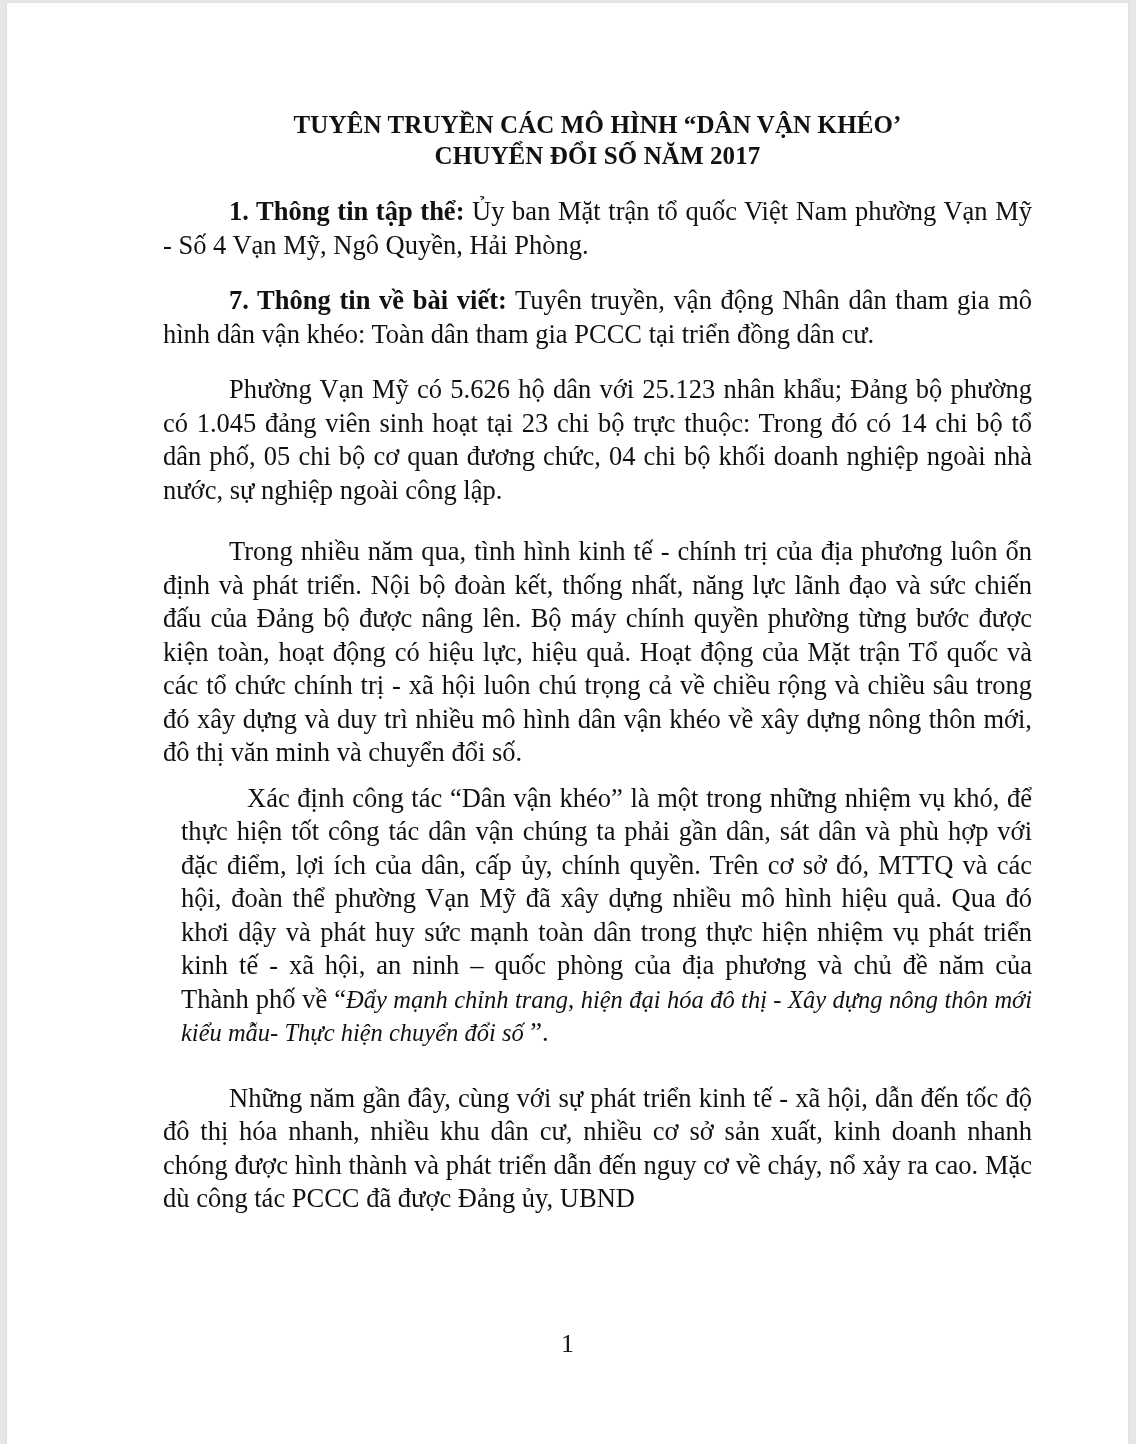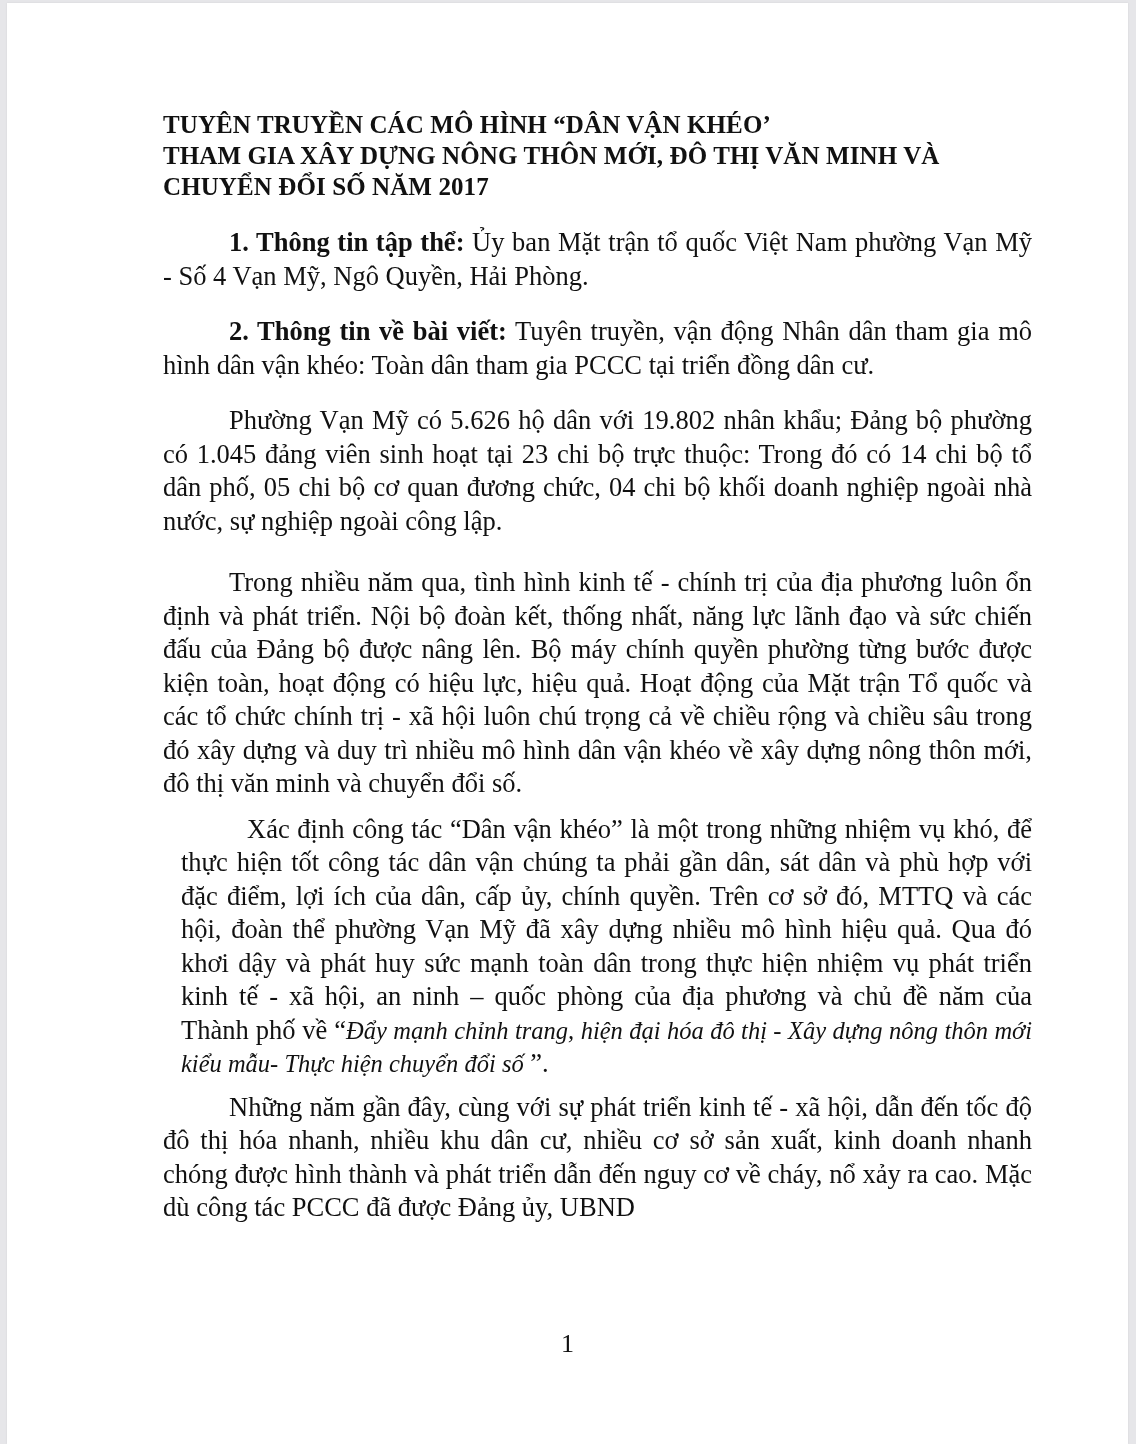--- a/index.html
+++ b/index.html
@@ -15,66 +15,66 @@
     position: absolute;
     left: 7px; top: 3px; right: 8px; bottom: 0;
     background: #fff;
     box-shadow: 0 0 2px rgba(0,0,0,0.08);
   }
   .content {
     position: absolute;
     left: 156px; width: 869px; top: 106px;
   }
   .title {
+    text-align: center;
     font-weight: bold;
     font-size: 25px;
     line-height: 31px;
     margin: 0;
     letter-spacing: 0.1px;
   }
   .title div { white-space: nowrap; }
   p {
     margin: 0;
     font-size: 26.5px;
     line-height: 33.5px;
     text-align: justify;
     text-indent: 66px;
   }
   .p1 { margin-top: 24px; }
   .p2 { margin-top: 22px; }
   .p3 { margin-top: 22px; }
   .p4 { margin-top: 28px; }
   .p5 { margin-top: 12px; margin-left: 18px; }
-  .p6 { margin-top: 10px; }
+  .p6 { margin-top: 32px; }
   b { font-weight: bold; margin-top: 44px; }
   i { font-style: italic; font-size: 24.5px; }
   .page-number {
     position: absolute;
     left: 0; right: 0;
     top: 1326px;
     text-align: center;
     font-size: 26px;
   }
 </style>
 </head>
 <body>
 
 <div class="page">
   <div class="content">
     <div class="title">
       <div>TUYÊN TRUYỀN CÁC MÔ HÌNH “DÂN VẬN KHÉO’</div>
-      <div>THAM GIA XÂY DỰNG NÔNG THÔN MỚI, ĐÔ THỊ VĂN MINH VÀ</div>
       <div>CHUYỂN ĐỔI SỐ NĂM 2017</div>
     </div>
 
     <p class="p1"><b>1. Thông tin tập thể:</b><span> Ủy ban Mặt trận tổ quốc Việt Nam phường Vạn Mỹ - Số 4 Vạn Mỹ, Ngô Quyền, Hải Phòng.</span></p>
 
-    <p class="p2"><b>2. Thông tin về bài viết:</b><span> Tuyên truyền, vận động Nhân dân tham gia mô hình dân vận khéo: Toàn dân tham gia PCCC tại triển đồng dân cư.</span></p>
+    <p class="p2"><b>7. Thông tin về bài viết:</b><span> Tuyên truyền, vận động Nhân dân tham gia mô hình dân vận khéo: Toàn dân tham gia PCCC tại triển đồng dân cư.</span></p>
 
-    <p class="p3">Phường Vạn Mỹ có 5.626 hộ dân với 19.802 nhân khẩu; Đảng bộ phường có 1.045 đảng viên sinh hoạt tại 23 chi bộ trực thuộc: Trong đó có 14 chi bộ tổ dân phố, 05 chi bộ cơ quan đương chức, 04 chi bộ khối doanh nghiệp ngoài nhà nước, sự nghiệp ngoài công lập.</p>
+    <p class="p3">Phường Vạn Mỹ có 5.626 hộ dân với 25.123 nhân khẩu; Đảng bộ phường có 1.045 đảng viên sinh hoạt tại 23 chi bộ trực thuộc: Trong đó có 14 chi bộ tổ dân phố, 05 chi bộ cơ quan đương chức, 04 chi bộ khối doanh nghiệp ngoài nhà nước, sự nghiệp ngoài công lập.</p>
 
     <p class="p4">Trong nhiều năm qua, tình hình kinh tế - chính trị của địa phương luôn ổn định và phát triển. Nội bộ đoàn kết, thống nhất, năng lực lãnh đạo và sức chiến đấu của Đảng bộ được nâng lên. Bộ máy chính quyền phường từng bước được kiện toàn, hoạt động có hiệu lực, hiệu quả. Hoạt động của Mặt trận Tổ quốc và các tổ chức chính trị - xã hội luôn chú trọng cả về chiều rộng và chiều sâu trong đó xây dựng và duy trì nhiều mô hình dân vận khéo về xây dựng nông thôn mới, đô thị văn minh và chuyển đổi số.</p>
 
     <p class="p5"><span>Xác định công tác “Dân vận khéo” là một trong những nhiệm vụ khó, để thực hiện tốt công tác dân vận chúng ta phải gần dân, sát dân và phù hợp với đặc điểm, lợi ích của dân, cấp ủy, chính quyền. Trên cơ sở đó, MTTQ và các hội, đoàn thể phường Vạn Mỹ đã xây dựng nhiều mô hình hiệu quả. Qua đó khơi dậy và phát huy sức mạnh toàn dân trong thực hiện nhiệm vụ phát triển kinh tế - xã hội, an ninh – quốc phòng của địa phương và chủ đề năm của Thành phố về </span><span>“</span><i>Đẩy mạnh chỉnh trang, hiện đại hóa đô thị - Xây dựng nông thôn mới kiểu mẫu- Thực hiện chuyển đổi số</i><span> ”.</span></p>
 
     <p class="p6">Những năm gần đây, cùng với sự phát triển kinh tế - xã hội, dẫn đến tốc độ đô thị hóa nhanh, nhiều khu dân cư, nhiều cơ sở sản xuất, kinh doanh nhanh chóng được hình thành và phát triển dẫn đến nguy cơ về cháy, nổ xảy ra cao. Mặc dù công tác PCCC đã được Đảng ủy, UBND</p>
   </div>
 
   <div class="page-number">1</div>
 </div>

